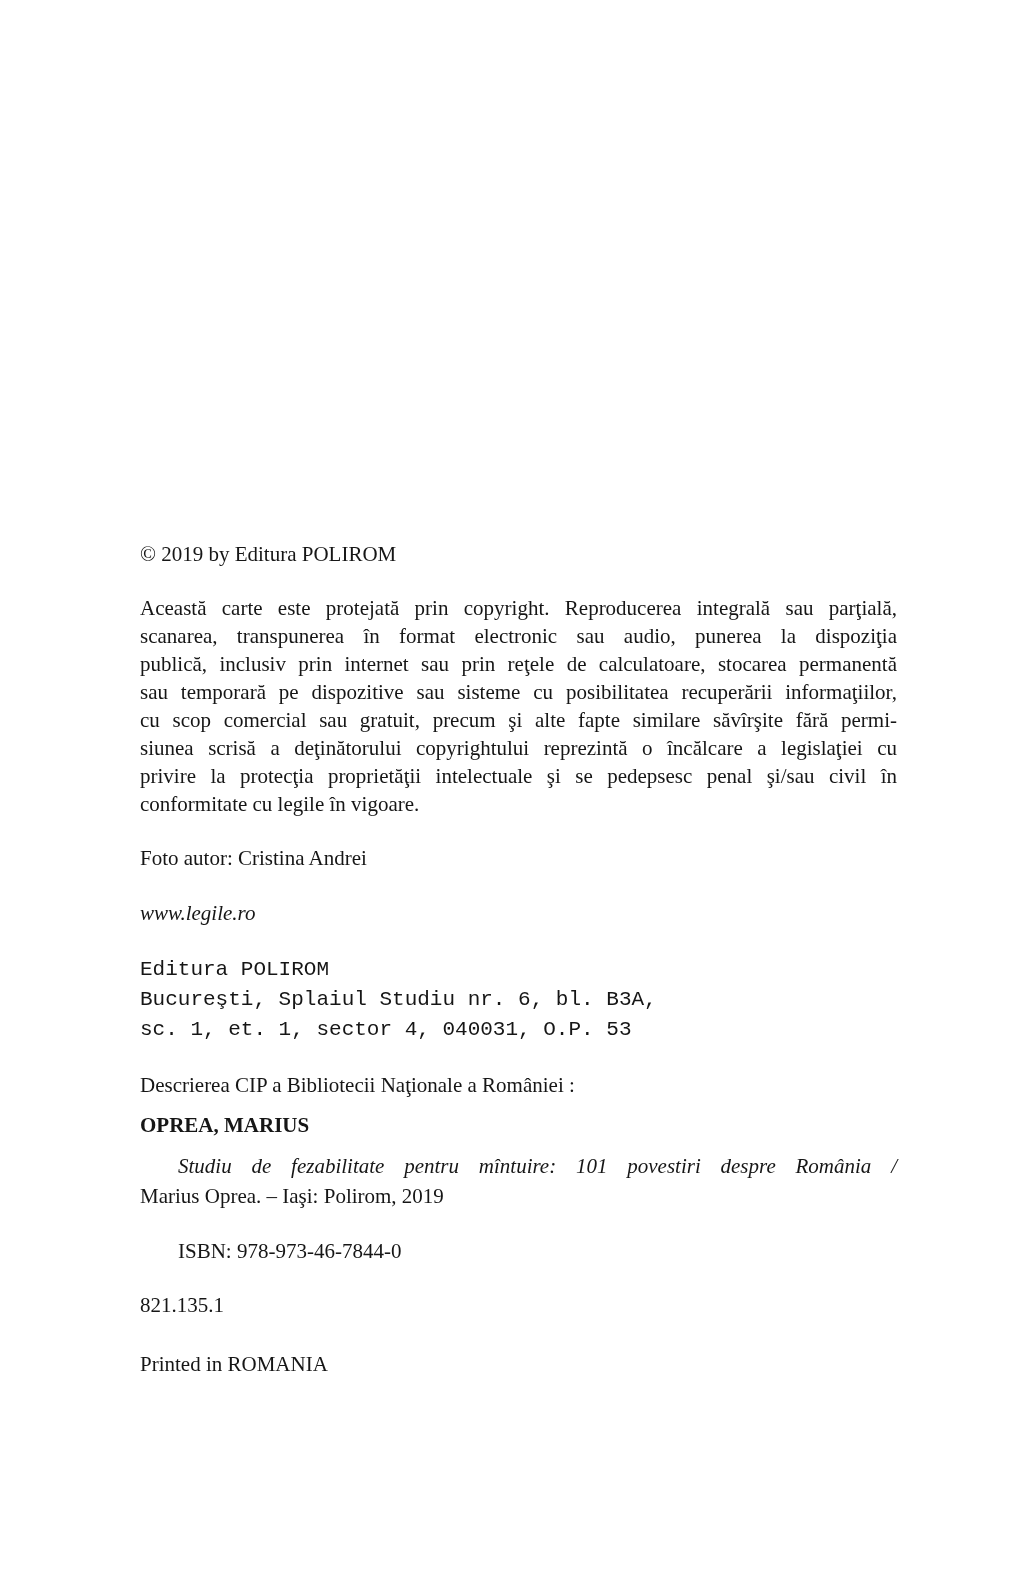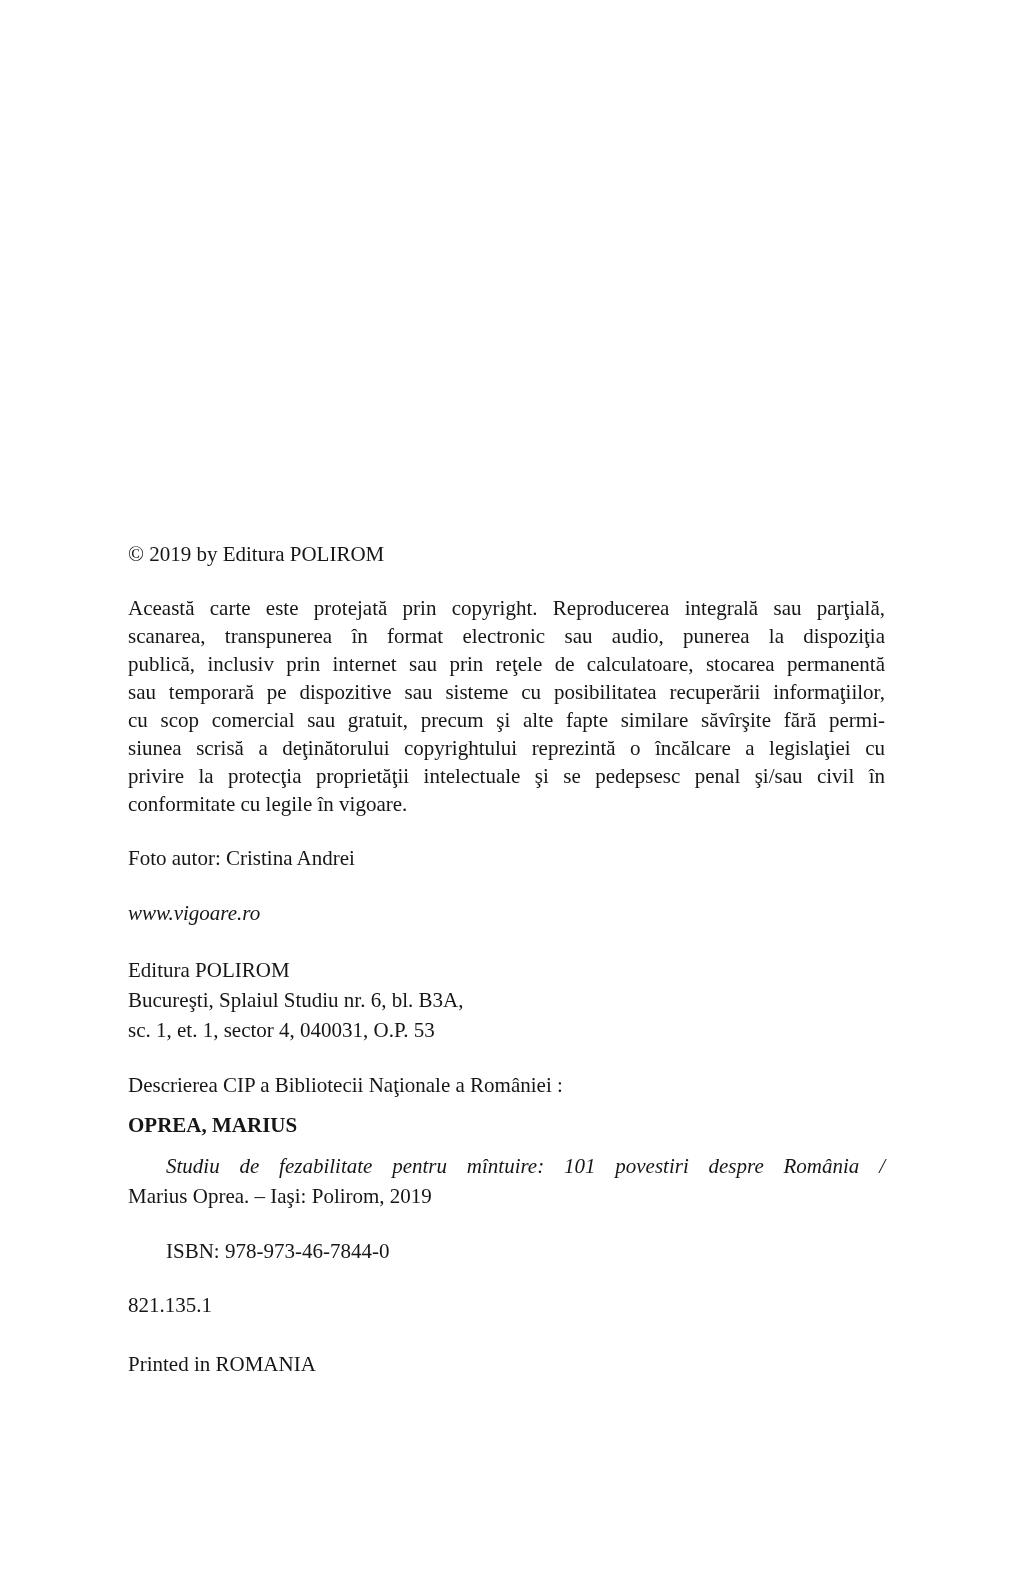--- a/index.html
+++ b/index.html
@@ -10,21 +10,21 @@
   body {
     width: 1024px;
     height: 1575px;
     position: relative;
     font-family: "Liberation Serif", "DejaVu Serif", serif;
     color: #161616;
     -webkit-font-smoothing: antialiased;
   }
   .page {
     position: absolute;
-    left: 128px;
+    left: 140px;
     top: 540px;
     width: 757px;
     font-size: 21px;
     line-height: 28px;
   }
   .copyright-line {
     margin: 0 0 26px 0;
   }
   .notice {
     margin: 0;
@@ -40,20 +40,21 @@
   .credits {
     margin-top: 26px;
   }
   .website {
     margin-top: 27px;
     font-style: italic;
   }
   .publisher {
     margin-top: 28px;
     line-height: 30px;
+    font-family: Liberation Mono, monospace;
   }
   .cip-heading {
     margin-top: 26px;
   }
   .cip-author {
     margin-top: 12px;
     font-weight: bold;
   }
   .cip-title {
     margin-top: 12px;
@@ -91,21 +92,21 @@
     <div class="ln">cu scop comercial sau gratuit, precum şi alte fapte similare săvîrşite fără permi-</div>
     <div class="ln">siunea scrisă a deţinătorului copyrightului reprezintă o încălcare a legislaţiei cu</div>
     <div class="ln">privire la protecţia proprietăţii intelectuale şi se pedepsesc penal şi/sau civil în</div>
     <div class="ln last">conformitate cu legile în vigoare.</div>
   </div>
 
   <div class="credits">
     <div>Foto autor: Cristina Andrei</div>
   </div>
 
-  <div class="website">www.vigoare.ro</div>
+  <div class="website">www.legile.ro</div>
 
   <div class="publisher">
     <div>Editura POLIROM</div>
     <div>Bucureşti, Splaiul Studiu nr. 6, bl. B3A,</div>
     <div>sc. 1, et. 1, sector 4, 040031, O.P. 53</div>
   </div>
 
   <div class="cip-heading">Descrierea CIP a Bibliotecii Naţionale a României :</div>
 
   <div class="cip-author">OPREA, MARIUS</div>

